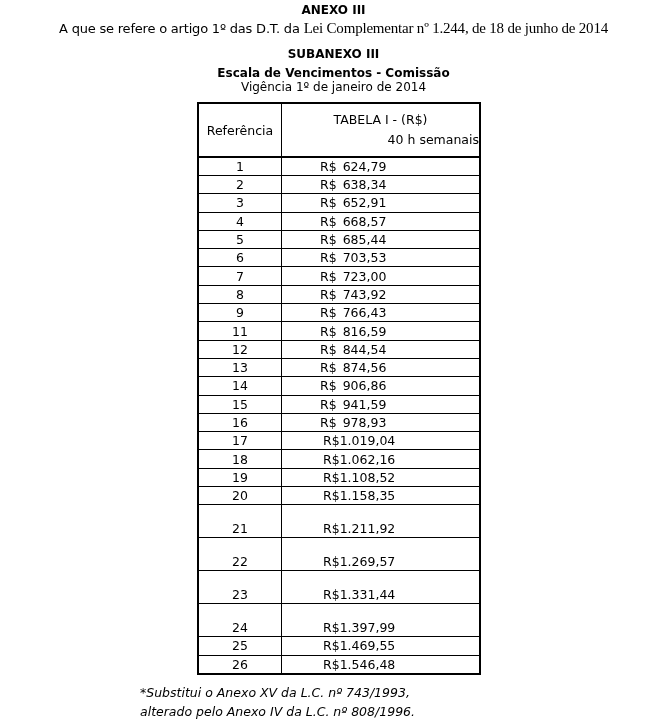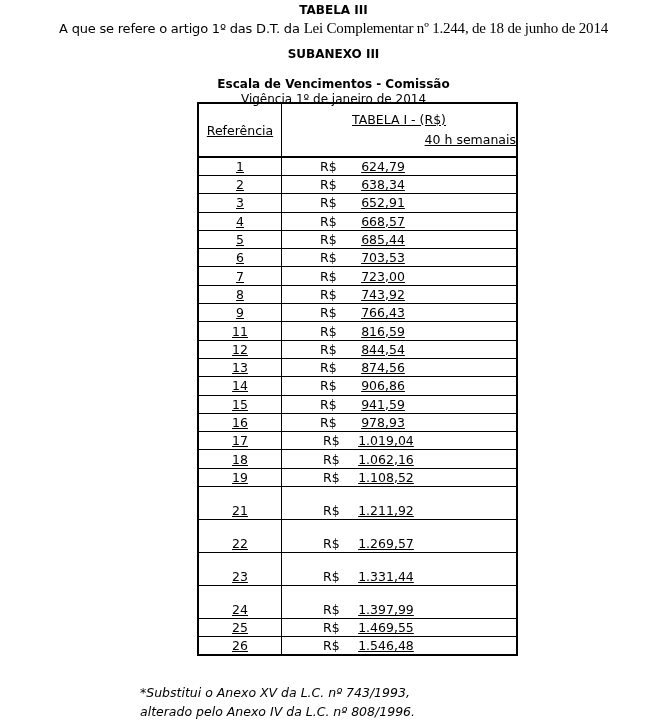--- a/index.html
+++ b/index.html
@@ -2,44 +2,44 @@
 <html><head>
 <meta charset="utf-8">
 <style>
   html, body { margin:0; padding:0; background:#ffffff; }
   body { width:667px; height:725px; position:relative; overflow:hidden; color:#000; font-family:"DejaVu Sans", sans-serif; }
   .c { position:absolute; left:0; width:667px; text-align:center; white-space:nowrap; }
   .t1 { top:3px; font-size:12px; font-weight:bold; }
   .t2 { top:20px; font-size:13px; letter-spacing:-0.2px; }
   .t2 .serif { font-family:"Liberation Serif", serif; font-size:15px; }
   .t3 { top:47px; font-size:12px; font-weight:bold; }
-  .t4 { top:66px; font-size:12px; font-weight:bold;margin-top:11px; }
-  .t5 { top:92px; font-size:12px; box-sizing:border-box; }
-  table { position:absolute; left:197px; top:102px; width:321px; border-collapse:collapse; font-size:12.5px; border:2px solid #000;text-decoration:underline; }
+  .t4 { top:66px; font-size:12px; font-weight:bold; }
+  .t5 { top:80px; font-size:12px; box-sizing:border-box; }
+  table { position:absolute; left:197px; top:102px; width:284px; border-collapse:collapse; font-size:12.5px; border:2px solid #000; }
   td, th { border:1px solid #000; padding:0; font-weight:normal; }
   th.ref { width:82px; text-align:center; vertical-align:middle; height:52px; }
   .hdr-top { display:block; text-align:center; padding-top:6px; height:20px; }
   .hdr-bot { display:block; text-align:right; height:22px; }
   tbody tr { height:18.3px; }
   tbody tr.tall { height:26px; }
   tbody tr.tall td.ref-cell { vertical-align:top; padding-top:15px; }
   tbody tr.tall td.val-cell { vertical-align:bottom; padding-bottom:0; }
   thead tr th { border-bottom:2px solid #000; }
   td.ref-cell { text-align:center; line-height:17px; }
   td.val-cell { position:relative; line-height:17px; }
   .cur { position:absolute; left:38px; }
   .cur.shift { left:41px; }
   .amt { display:block; text-align:center; padding-right:32px; }
   .amt.big { padding-right:26px; }
   .foot { position:absolute; left:140px; top:683px; font-size:12.5px; font-style:italic; line-height:19px; }
 </style>
 </head>
 <body>
 
-<div class="c t1">TABELA III</div>
+<div class="c t1">ANEXO III</div>
 <div class="c t2"><span>A que se refere o artigo 1º das D.T. da </span><span class="serif">Lei Complementar nº 1.244, de 18 de junho de 2014</span></div>
 <div class="c t3">SUBANEXO III</div>
 <div class="c t4">Escala de Vencimentos - Comissão</div>
 <div class="c t5">Vigência 1º de janeiro de 2014</div>
 
 <table>
   <thead>
     <tr>
       <th class="ref">Referência</th>
       <th>
@@ -168,20 +168,27 @@
           <span class="amt big">1.062,16</span>
         </td>
       </tr>
       <tr>
         <td class="ref-cell">19</td>
         <td class="val-cell">
           <span class="cur shift">R$</span>
           <span class="amt big">1.108,52</span>
         </td>
       </tr>
+      <tr>
+        <td class="ref-cell">20</td>
+        <td class="val-cell">
+          <span class="cur shift">R$</span>
+          <span class="amt big">1.158,35</span>
+        </td>
+      </tr>
       <tr class="tall">
         <td class="ref-cell">21</td>
         <td class="val-cell">
           <span class="cur shift">R$</span>
           <span class="amt big">1.211,92</span>
         </td>
       </tr>
       <tr class="tall">
         <td class="ref-cell">22</td>
         <td class="val-cell">

